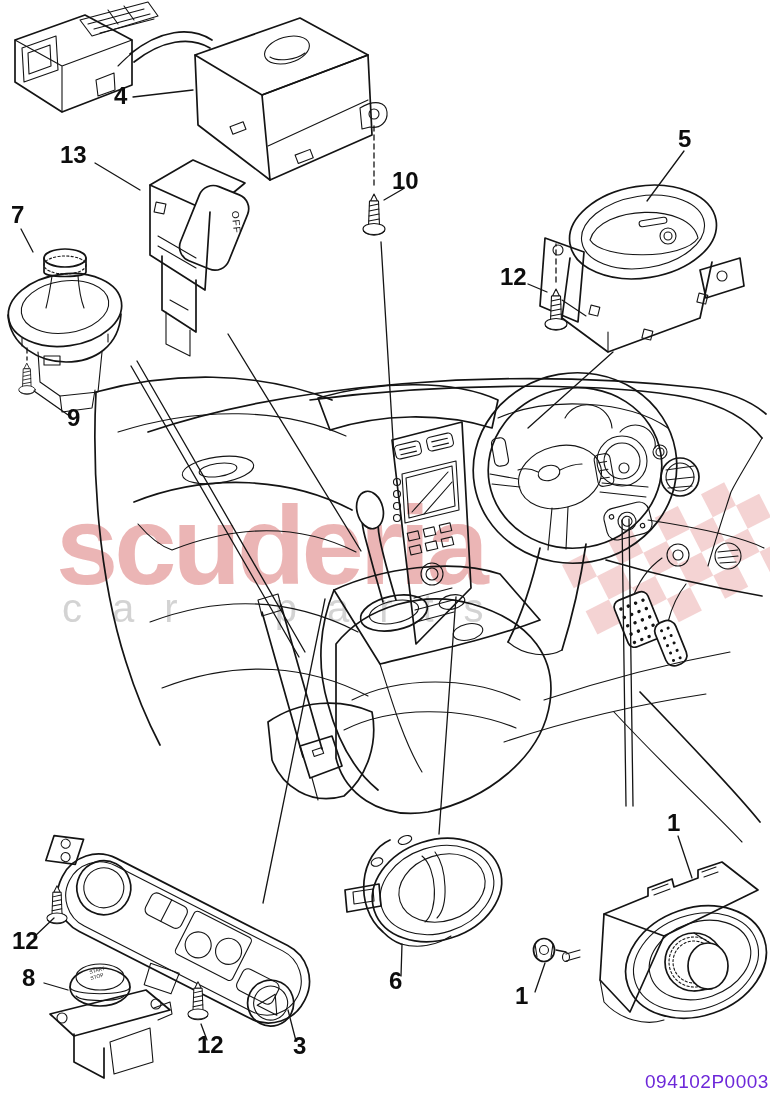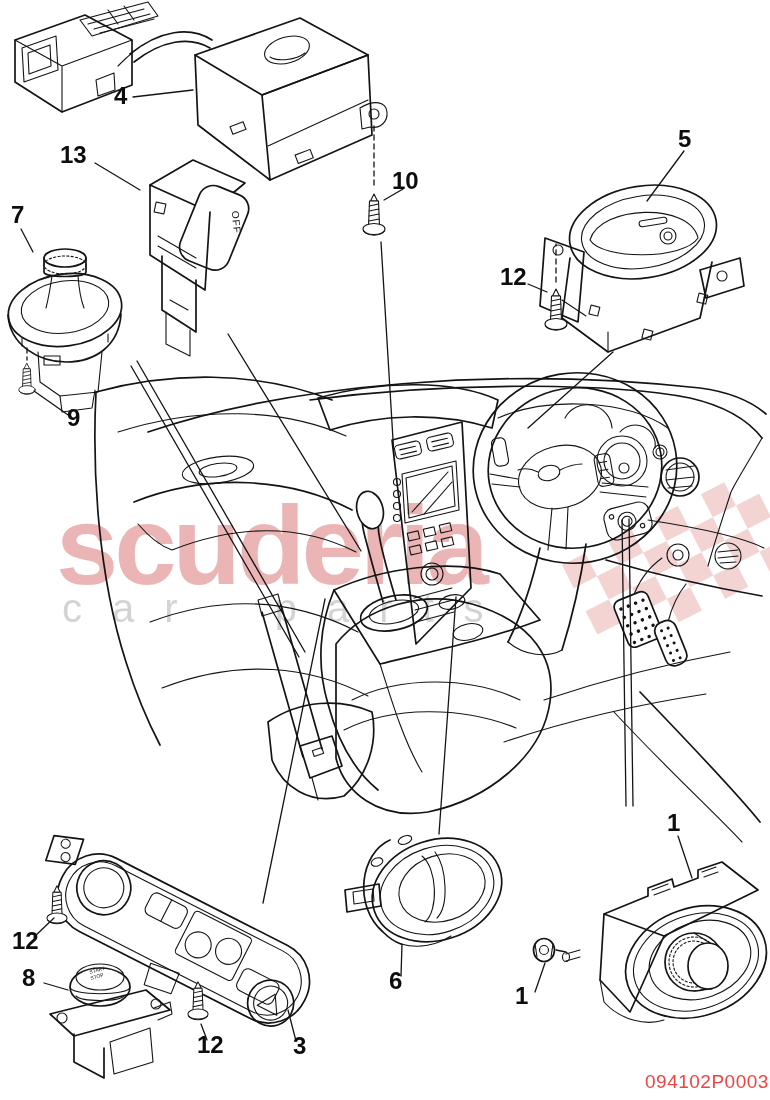--- a/index.html
+++ b/index.html
@@ -2,21 +2,21 @@
 <html><head>
 <meta charset="utf-8">
 <style>
   html,body{margin:0;padding:0;background:#fff;}
   .stage{position:relative;width:770px;height:1100px;background:#fff;overflow:hidden;
          font-family:"Liberation Sans",sans-serif;}
   svg.layer{position:absolute;left:0;top:0;}
   .callout{position:absolute;font:700 24px "Liberation Sans",sans-serif;color:#0d0d0d;
            line-height:1;cursor:default;}
   .part-number{position:absolute;left:645px;top:1071px;width:112px;
-           font:400 19px "Liberation Sans",sans-serif;letter-spacing:.5px;color:#ef4444;}
+           font:400 19px "Liberation Sans",sans-serif;letter-spacing:.5px;color:#6d28d9;}
   .art{fill:none;stroke:#141414;stroke-width:1.7;stroke-linecap:round;stroke-linejoin:round;}
   .fine{fill:none;stroke:#141414;stroke-width:1.1;stroke-linecap:round;stroke-linejoin:round;}
   .lead{fill:none;stroke:#141414;stroke-width:1.3;stroke-linecap:round;}
   .dash{stroke-dasharray:5 4;}
   .dash2{stroke-dasharray:2.2 2.2;}
   .wfill{fill:#fff;}
   .dots{fill:none;stroke:#141414;stroke-width:3.4;stroke-linecap:round;stroke-dasharray:.1 7.8;}
   .dots2{fill:none;stroke:#141414;stroke-width:3;stroke-linecap:round;stroke-dasharray:.1 7;}
   text{font-family:"Liberation Sans",sans-serif;}
   text.wm-brand{font-weight:700;font-size:112px;letter-spacing:-4px;opacity:.5;stroke:none;}

